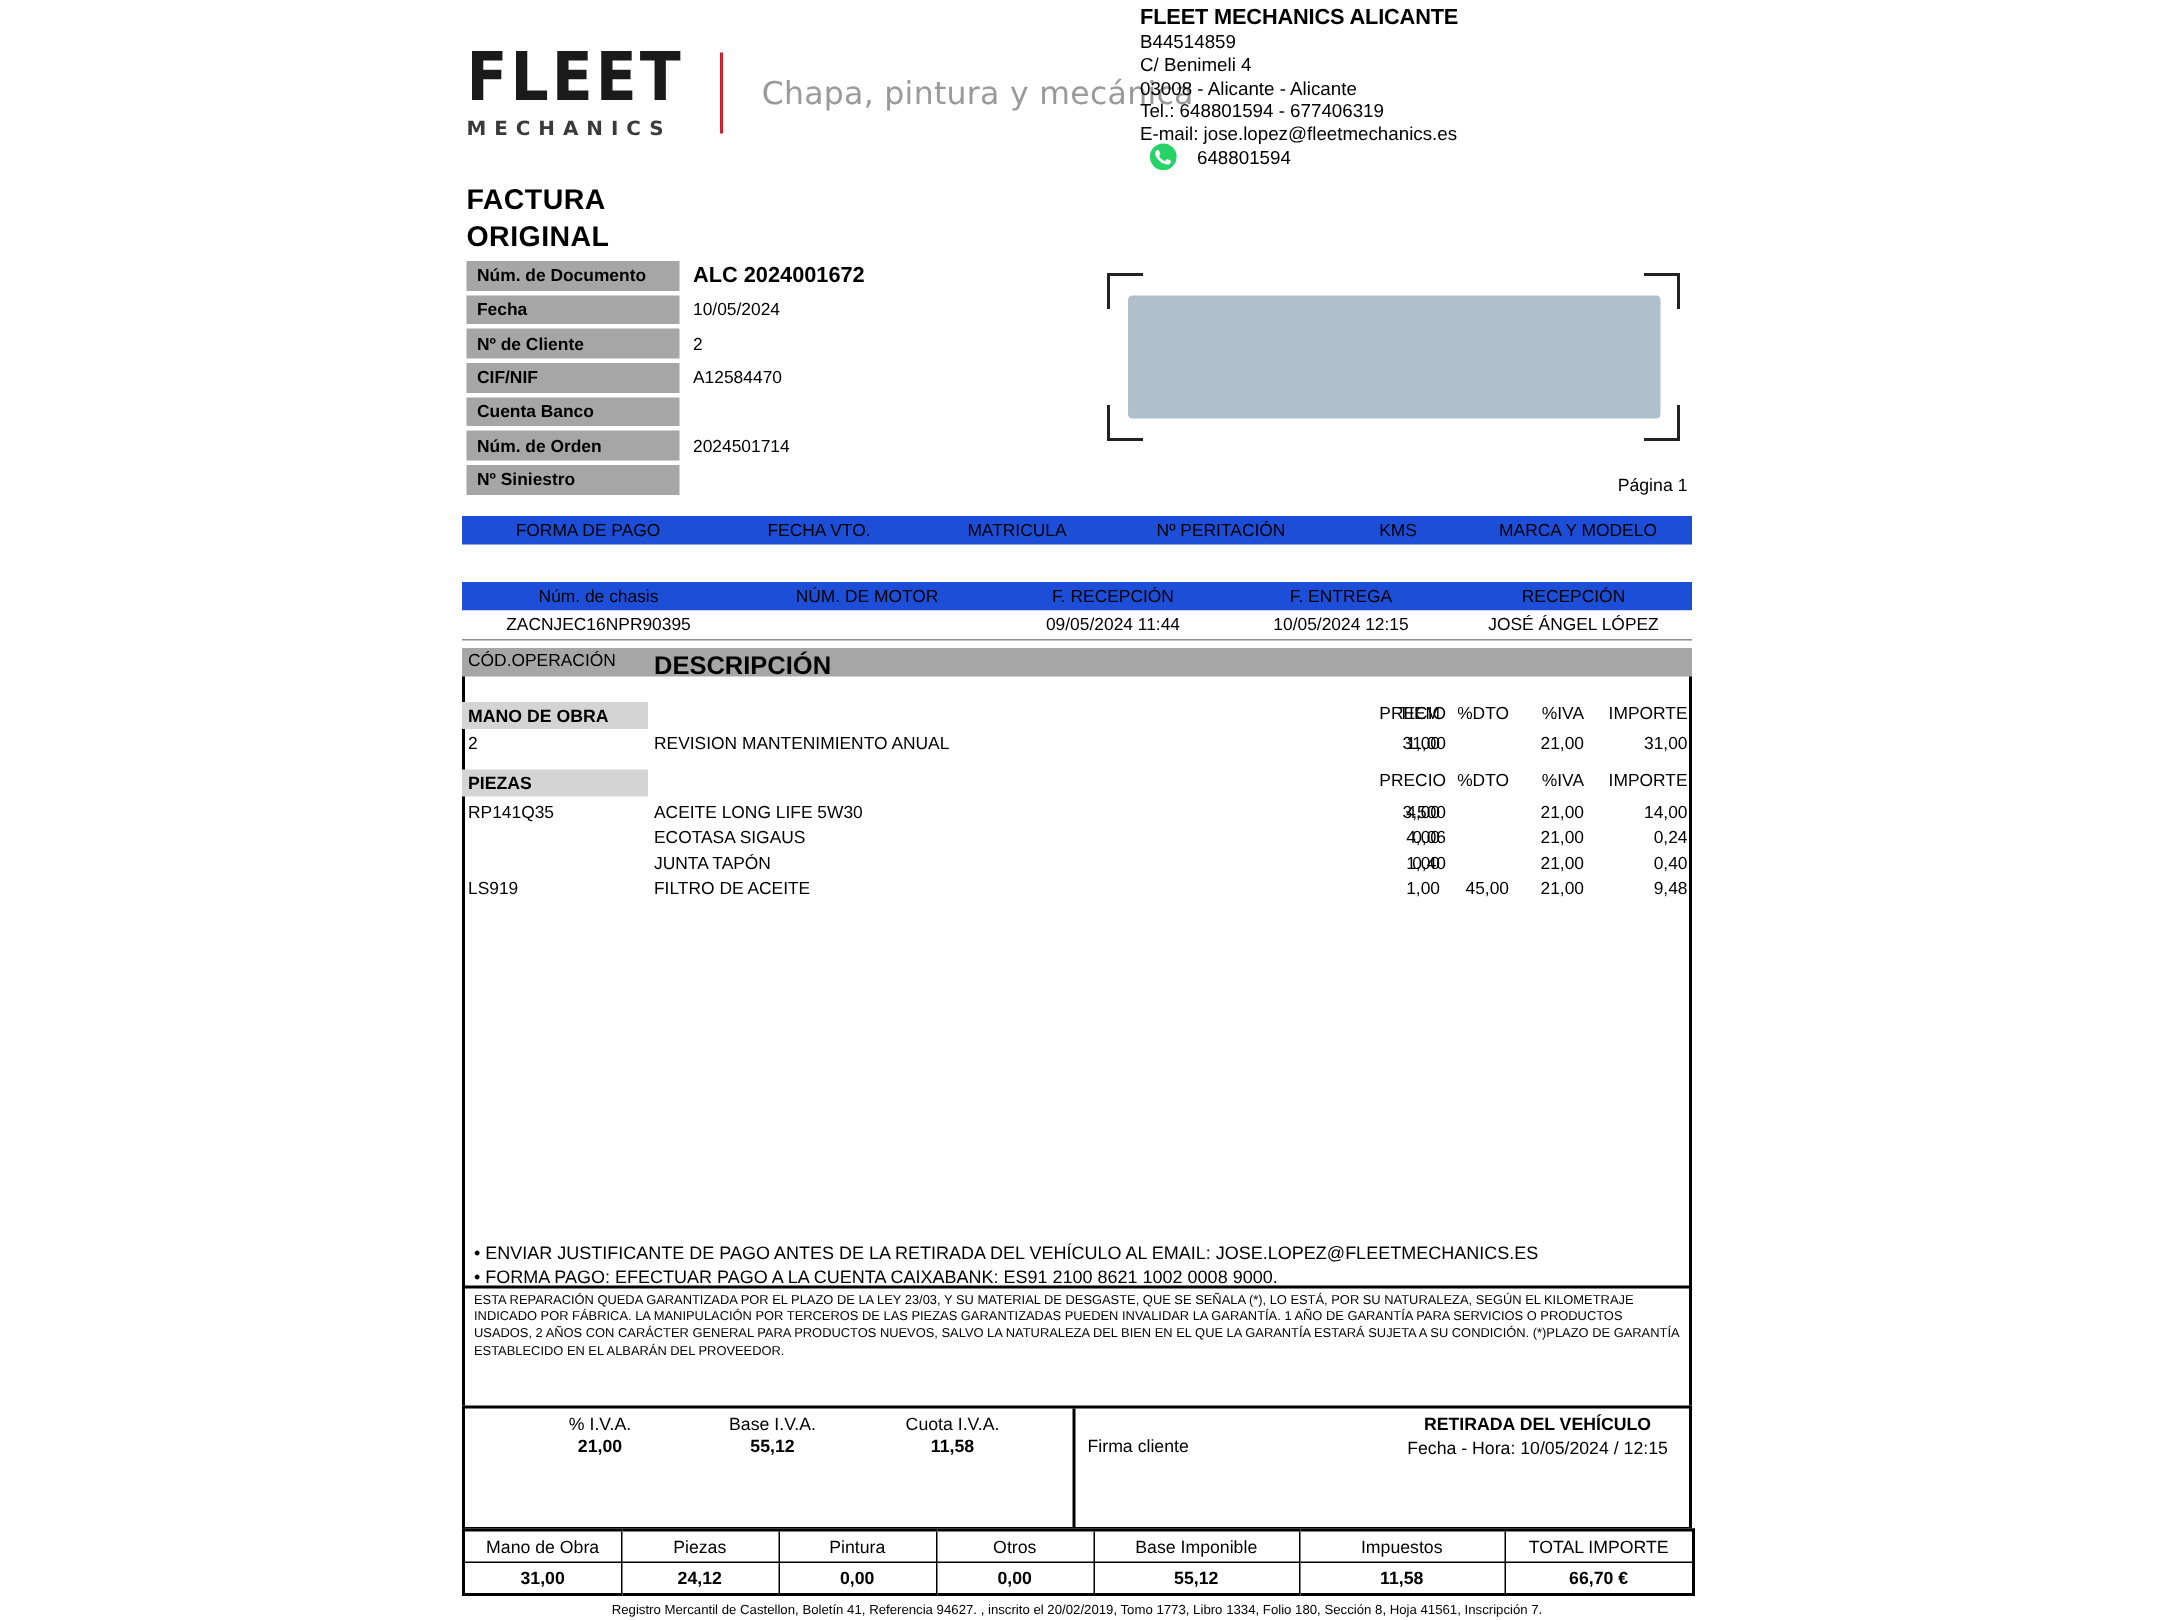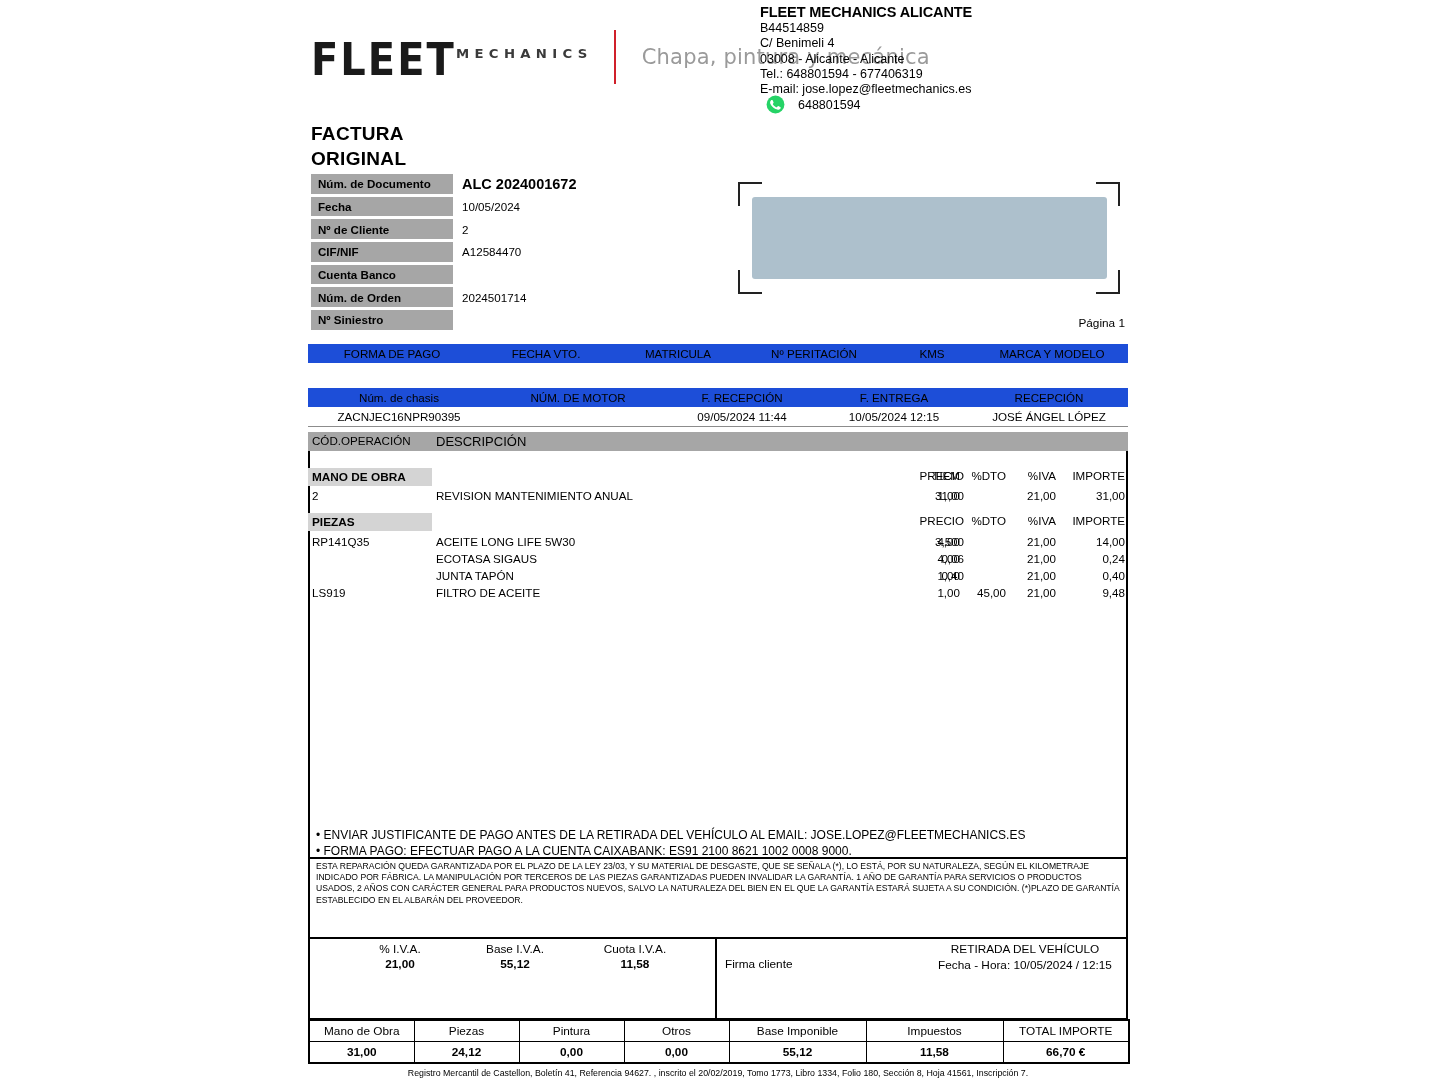--- a/index.html
+++ b/index.html
@@ -30,20 +30,21 @@
   }
   .logo-wrap {
     position: absolute;
     left: 311px;
     top: 30px;
     display: flex;
     align-items: center;
   }
   .logo-text {
     display: flex;
+    flex-direction: column;
     align-items: stretch;
     line-height: 1;
   }
   .logo-fleet {
     font-family: "DejaVu Sans", sans-serif;
     font-weight: bold;
     font-size: 40px;
     letter-spacing: 2px;
     color: #1a1a1a;
     transform: scaleY(1.12);
@@ -230,21 +231,21 @@
     height: 19px;
     background: #a6a6a6;
     box-sizing: border-box;
   }
   .items-head .ih-cod {
     position: absolute; left: 4px; top: 2px;
     font-size: 11.6px; font-weight: normal;
   }
   .items-head .ih-desc {
     position: absolute; left: 128px; top: 2px;
-    font-size: 13px; font-weight: normal;
+    font-size: 17px; font-weight: bold;
   }
 
   .section-bar {
     position: absolute;
     left: 308px;
     width: 124px;
     height: 18px;
     background: #d4d4d4;
     font-size: 11.8px;
     font-weight: bold;
@@ -346,21 +347,21 @@
   }
   .retirada {
     position: absolute;
     left: 520px;
     top: 3px;
     width: 390px;
     text-align: center;
     font-size: 11.8px;
     line-height: 15.5px;
   }
-  .retirada .t { font-weight: normal; text-align: center; }
+  .retirada .t { font-weight: bold; text-align: center; }
 
   .totals-grid {
     position: absolute;
     left: 308px;
     top: 1019px;
     width: 820px;
     border-collapse: collapse;
     table-layout: fixed;
   }
   .totals-grid td {

